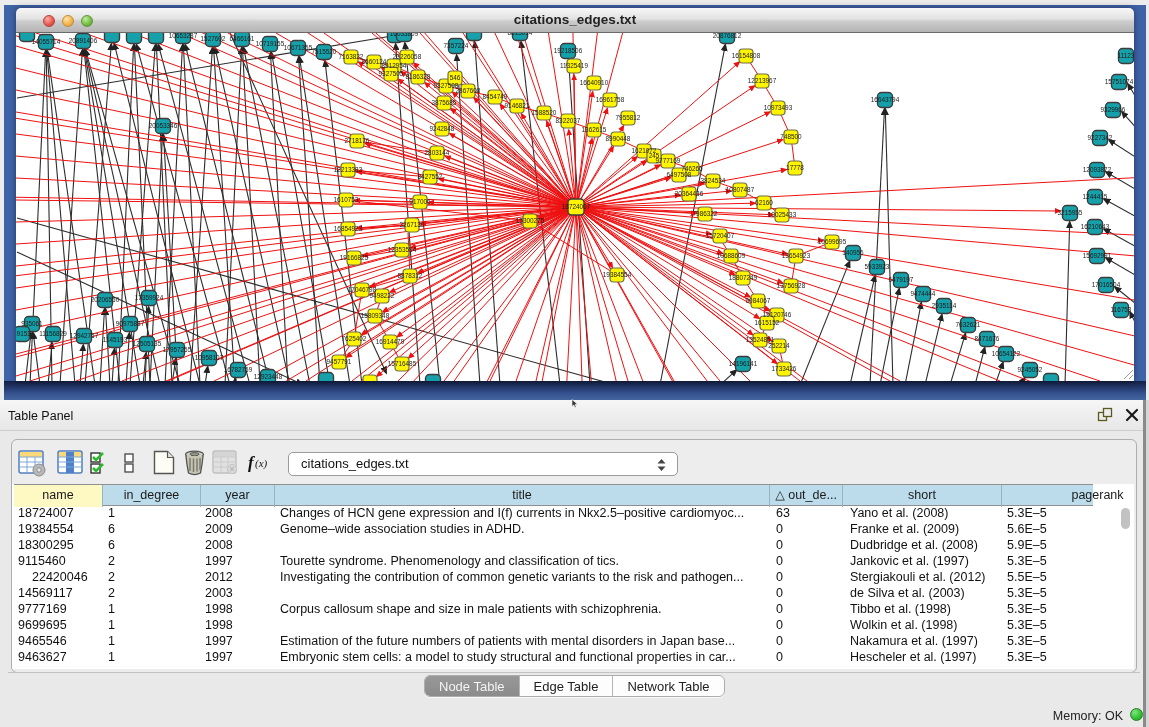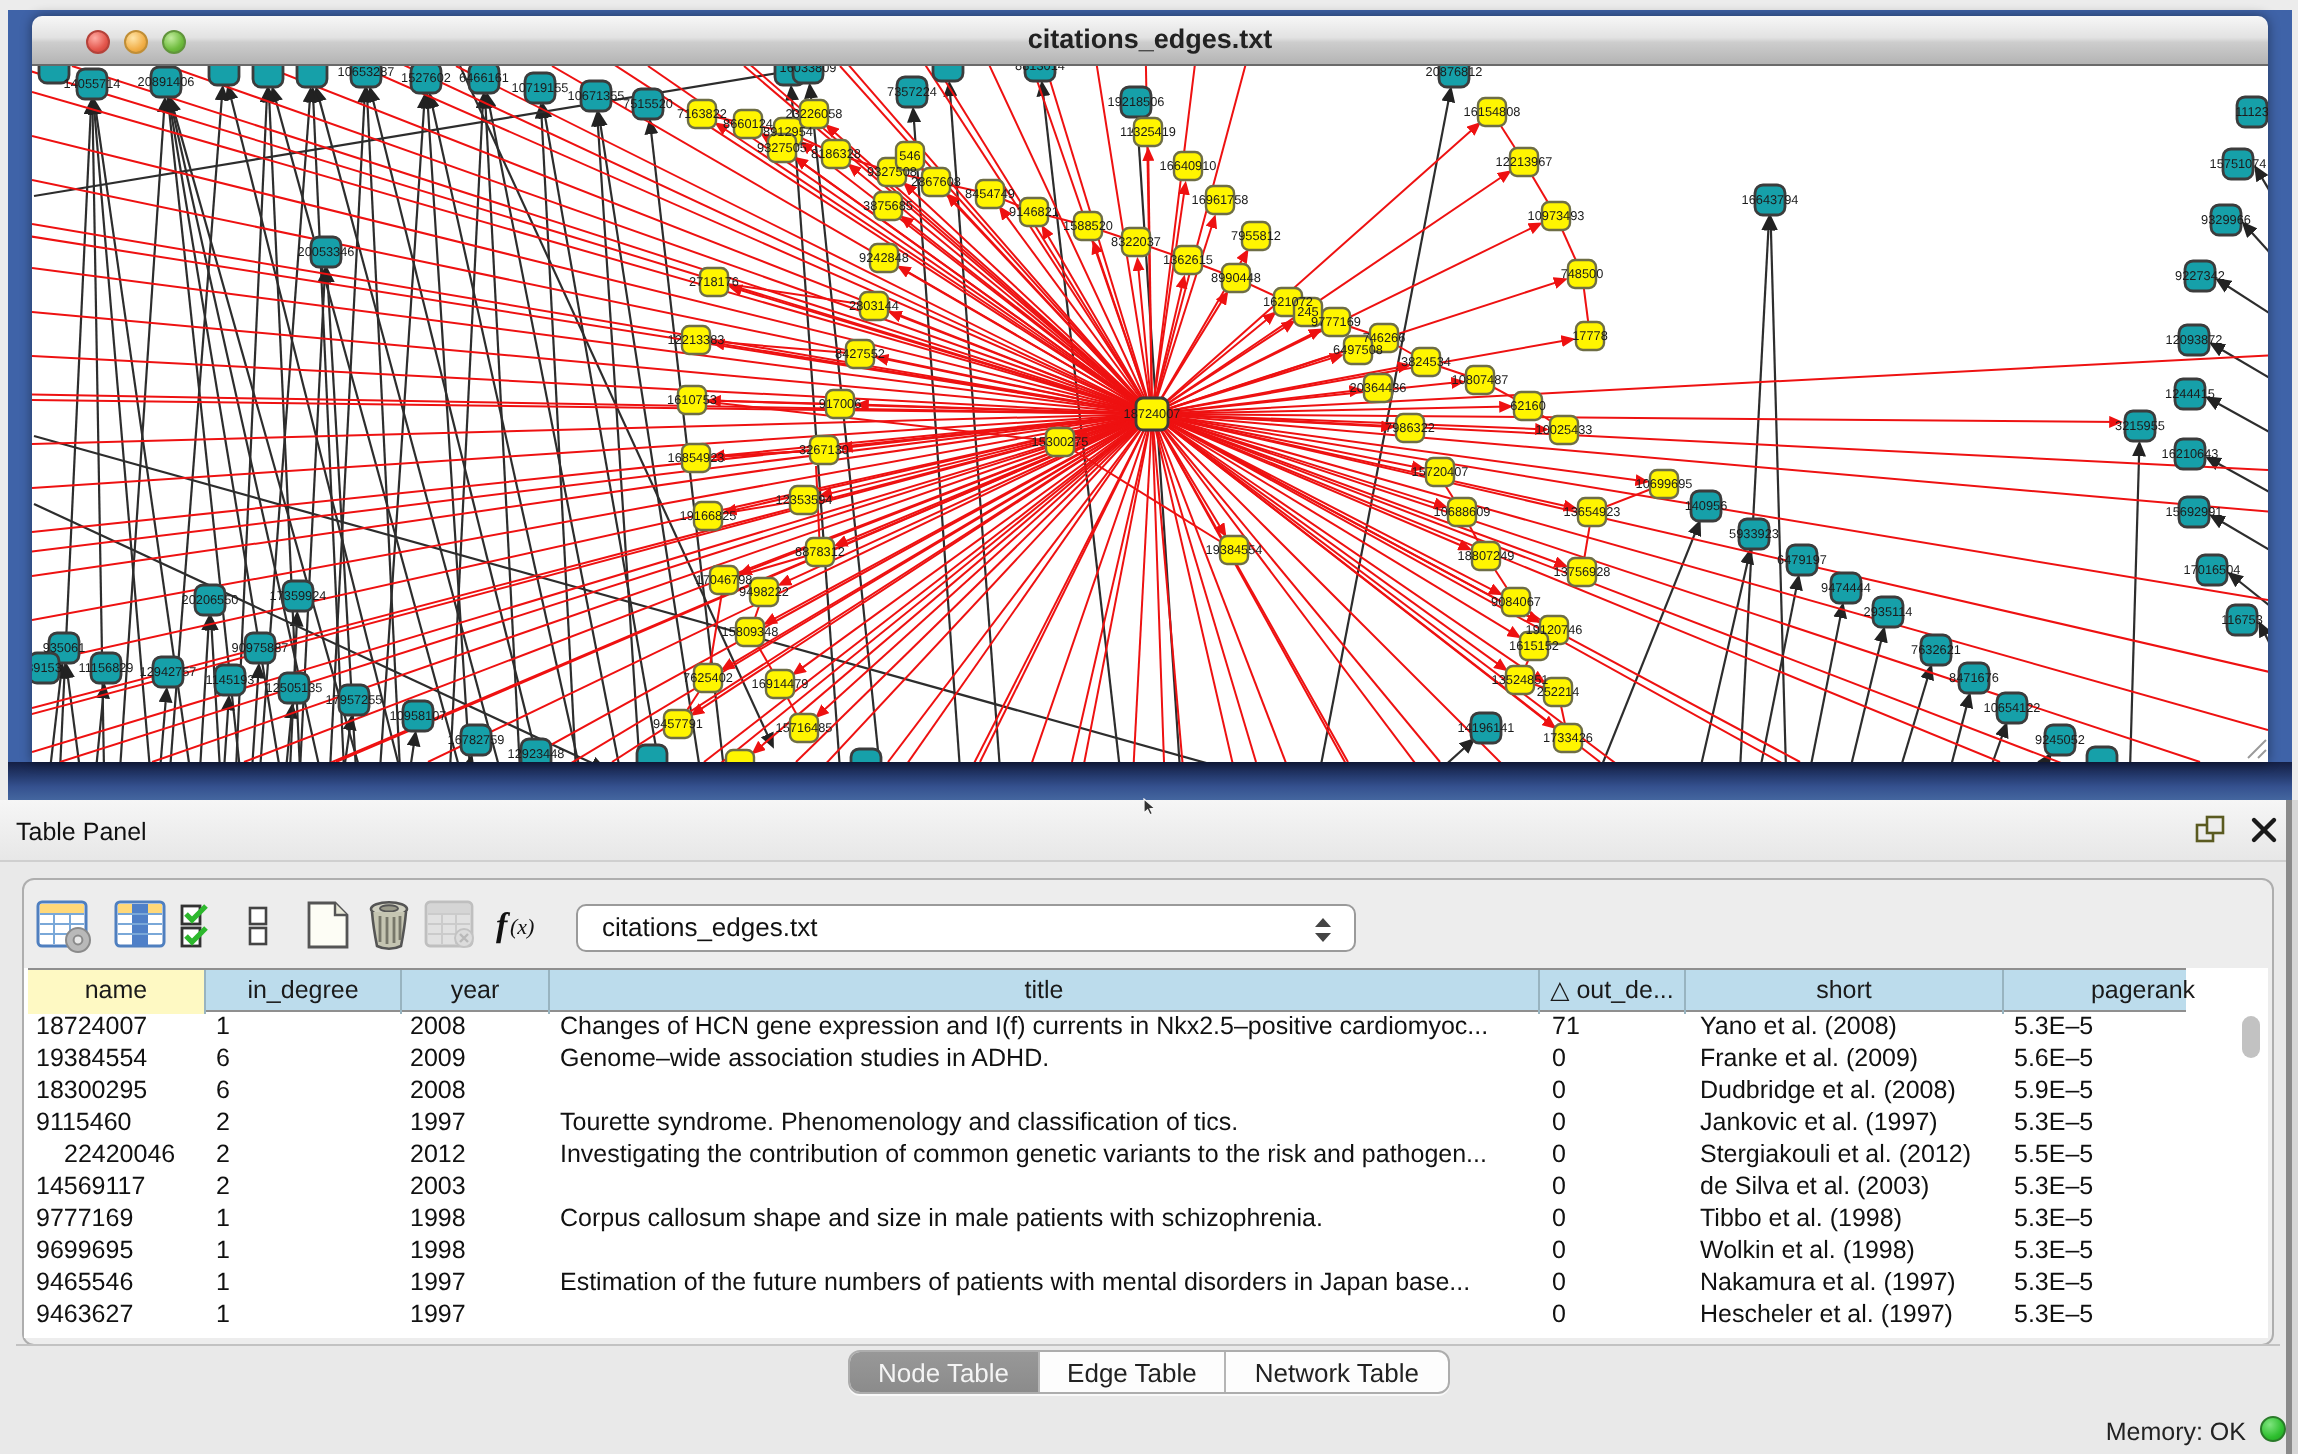--- a/index.html
+++ b/index.html
@@ -691,28 +691,28 @@
       <path d="M1.5 5.5 L5.5 1 L9.5 5.5 z M1.5 8.5 L5.5 13 L9.5 8.5 z" fill="#444"></path>
     </svg>
 </div>
 <div id="thead">
   <div class="hc" style="left:0;width:89px;background:#fef9c3">name</div>
   <div class="hc" style="left:89px;width:98px">in_degree</div>
   <div class="hc" style="left:187px;width:74px">year</div>
   <div class="hc" style="left:261px;width:495px">title</div>
   <div class="hc" style="left:756px;width:73px">△ out_de...</div>
   <div class="hc" style="left:829px;width:159px">short</div>
-  <div class="hc" style="left:1012px;width:91px;border-right:none">pagerank</div>
+  <div class="hc" style="left:1038px;width:91px;border-right:none">pagerank</div>
 </div>
 <div class="trow" style="top:506px">
     <span style="left:18px">18724007</span>
     <span style="left:108px">1</span>
     <span style="left:205px">2008</span>
     <span style="left:280px;width:486px" class="clip">Changes of HCN gene expression and I(f) currents in Nkx2.5–positive cardiomyoc...</span>
-    <span style="left:776px">71</span>
+    <span style="left:776px">63</span>
     <span style="left:850px">Yano et al. (2008)</span>
     <span style="left:1007px">5.3E–5</span>
   </div>
 <div class="trow" style="top:522px">
     <span style="left:18px">19384554</span>
     <span style="left:108px">6</span>
     <span style="left:205px">2009</span>
     <span style="left:280px;width:486px" class="clip">Genome–wide association studies in ADHD.</span>
     <span style="left:776px">0</span>
     <span style="left:850px">Franke et al. (2009)</span>
@@ -775,20 +775,21 @@
     <span style="left:205px">1997</span>
     <span style="left:280px;width:486px" class="clip">Estimation of the future numbers of patients with mental disorders in Japan base...</span>
     <span style="left:776px">0</span>
     <span style="left:850px">Nakamura et al. (1997)</span>
     <span style="left:1007px">5.3E–5</span>
   </div>
 <div class="trow" style="top:650px">
     <span style="left:18px">9463627</span>
     <span style="left:108px">1</span>
     <span style="left:205px">1997</span>
+    <span style="left:280px;width:486px" class="clip">Embryonic stem cells: a model to study structural and functional properties in car...</span>
     <span style="left:776px">0</span>
     <span style="left:850px">Hescheler et al. (1997)</span>
     <span style="left:1007px">5.3E–5</span>
   </div>
 <div style="position:absolute;left:1121px;top:508px;width:9px;height:21px;border-radius:5px;background:#c2c2c2"></div>
 <div id="botline"></div>
 <div id="tabs">
   <div class="sel">Node Table</div>
     <div class="sep"></div>
   <div>Edge Table</div>

